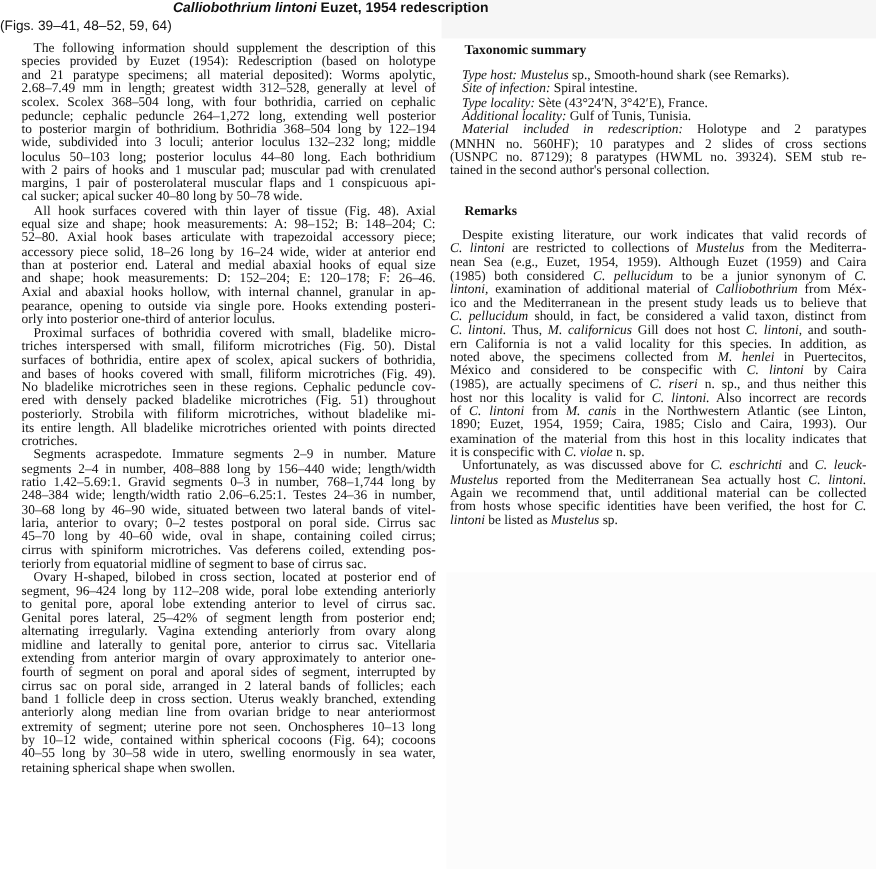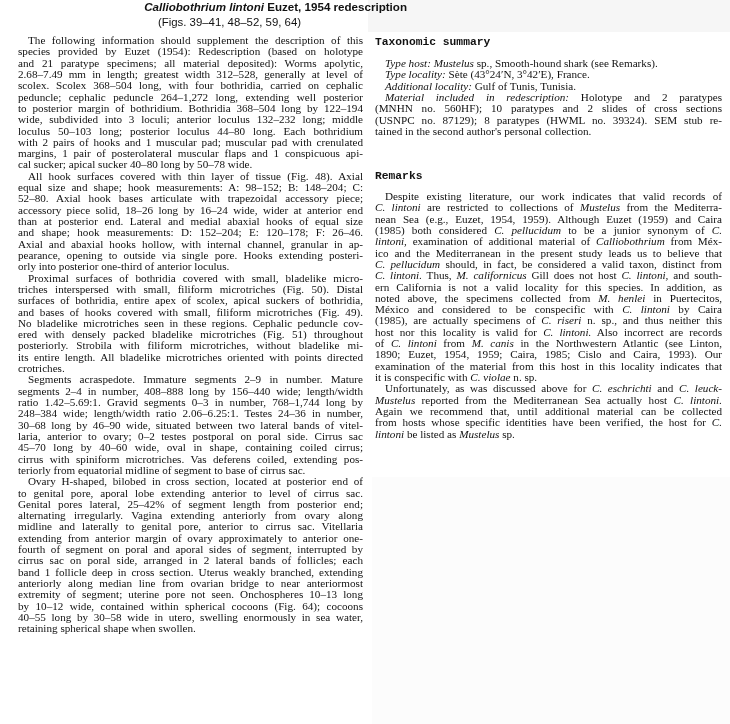--- a/index.html
+++ b/index.html
@@ -15,35 +15,35 @@
   .col-left { left: 18px; width: 345px; }
   .col-right { left: 375px; width: 347px; }
   .title {
     position: absolute; left: 0; width: 363px; top: 0;
     text-align: right;
     font-family: "Liberation Sans", sans-serif; font-weight: bold; font-size: 11.6px; line-height: 13px; padding-left: 44px;
   }
   .title i { font-style: italic; }
   .subtitle {
     position: absolute; left: 0; width: 363px; top: 16px;
-    text-align: center;
-    font-family: "Liberation Sans", sans-serif; font-size: 11.4px; line-height: 13px; margin-left: 48px;
+    text-align: left;
+    font-family: "Liberation Sans", sans-serif; font-size: 11.4px; line-height: 13px;
   }
   .lines { position: absolute; left: 0; right: 0; }
   .line {
     height: 11.32px; line-height: 11.32px;
     font-size: 11.15px; white-space: nowrap;
     text-align: justify; text-align-last: justify;
   }
   .line.last { text-align-last: left; }
   .line.indent { padding-left: 10px; }
   .line i { font-style: italic; margin-top: 40px; }
   .heading {
-    position: absolute; left: 0;
-    font-family: Liberation Mono, monospace; font-weight: bold; font-size: 11.3px; line-height: 13px;
+    position: absolute; left: 12px;
+    font-family: Liberation Serif, serif; font-weight: bold; font-size: 11.3px; line-height: 13px;
   }
 </style>
 </head>
 <body>
 
 <div class="shade-top"></div>
 <div class="shade-bottom"></div>
 
 <div class="title"><i>Calliobothrium lintoni</i><span> Euzet, 1954 redescription</span></div>
 <div class="subtitle">(Figs. 39–41, 48–52, 59, 64)</div>
@@ -83,40 +83,42 @@
       <div class="line indent"><span>Segments acraspedote. Immature segments 2–9 in number. Mature</span></div>
       <div class="line"><span>segments 2–4 in number, 408–888 long by 156–440 wide; length/width</span></div>
       <div class="line"><span>ratio 1.42–5.69:1. Gravid segments 0–3 in number, 768–1,744 long by</span></div>
       <div class="line"><span>248–384 wide; length/width ratio 2.06–6.25:1. Testes 24–36 in number,</span></div>
       <div class="line"><span>30–68 long by 46–90 wide, situated between two lateral bands of vitel-</span></div>
       <div class="line"><span>laria, anterior to ovary; 0–2 testes postporal on poral side. Cirrus sac</span></div>
       <div class="line"><span>45–70 long by 40–60 wide, oval in shape, containing coiled cirrus;</span></div>
       <div class="line"><span>cirrus with spiniform microtriches. Vas deferens coiled, extending pos-</span></div>
       <div class="line last"><span>teriorly from equatorial midline of segment to base of cirrus sac.</span></div>
       <div class="line indent"><span>Ovary H-shaped, bilobed in cross section, located at posterior end of</span></div>
+      <div class="line"><span>segment, 96–424 long by 112–208 wide, poral lobe extending anteriorly</span></div>
       <div class="line"><span>to genital pore, aporal lobe extending anterior to level of cirrus sac.</span></div>
       <div class="line"><span>Genital pores lateral, 25–42% of segment length from posterior end;</span></div>
       <div class="line"><span>alternating irregularly. Vagina extending anteriorly from ovary along</span></div>
       <div class="line"><span>midline and laterally to genital pore, anterior to cirrus sac. Vitellaria</span></div>
       <div class="line"><span>extending from anterior margin of ovary approximately to anterior one-</span></div>
       <div class="line"><span>fourth of segment on poral and aporal sides of segment, interrupted by</span></div>
       <div class="line"><span>cirrus sac on poral side, arranged in 2 lateral bands of follicles; each</span></div>
       <div class="line"><span>band 1 follicle deep in cross section. Uterus weakly branched, extending</span></div>
       <div class="line"><span>anteriorly along median line from ovarian bridge to near anteriormost</span></div>
       <div class="line"><span>extremity of segment; uterine pore not seen. Onchospheres 10–13 long</span></div>
       <div class="line"><span>by 10–12 wide, contained within spherical cocoons (Fig. 64); cocoons</span></div>
       <div class="line"><span>40–55 long by 30–58 wide in utero, swelling enormously in sea water,</span></div>
       <div class="line last"><span>retaining spherical shape when swollen.</span></div>
     </div>
 </div>
 
 <div class="col col-right">
   <div class="heading" style="top:36px">Taxonomic summary</div>
   <div class="lines" style="top:58px">
       <div class="line indent last"><i>Type host: </i><i>Mustelus</i><span> sp., Smooth-hound shark (see Remarks).</span></div>
+      <div class="line indent last"><i>Site of infection: </i><span>Spiral intestine.</span></div>
       <div class="line indent last"><i>Type locality: </i><span>Sète (43°24′N, 3°42′E), France.</span></div>
       <div class="line indent last"><i>Additional locality: </i><span>Gulf of Tunis, Tunisia.</span></div>
       <div class="line indent"><i>Material included in redescription: </i><span>Holotype and 2 paratypes</span></div>
       <div class="line"><span>(MNHN no. 560HF); 10 paratypes and 2 slides of cross sections</span></div>
       <div class="line"><span>(USNPC no. 87129); 8 paratypes (HWML no. 39324). SEM stub re-</span></div>
       <div class="line last"><span>tained in the second author's personal collection.</span></div>
     </div>
   <div class="heading" style="top:170px">Remarks</div>
   <div class="lines" style="top:191px">
       <div class="line indent"><span>Despite existing literature, our work indicates that valid records of</span></div>

